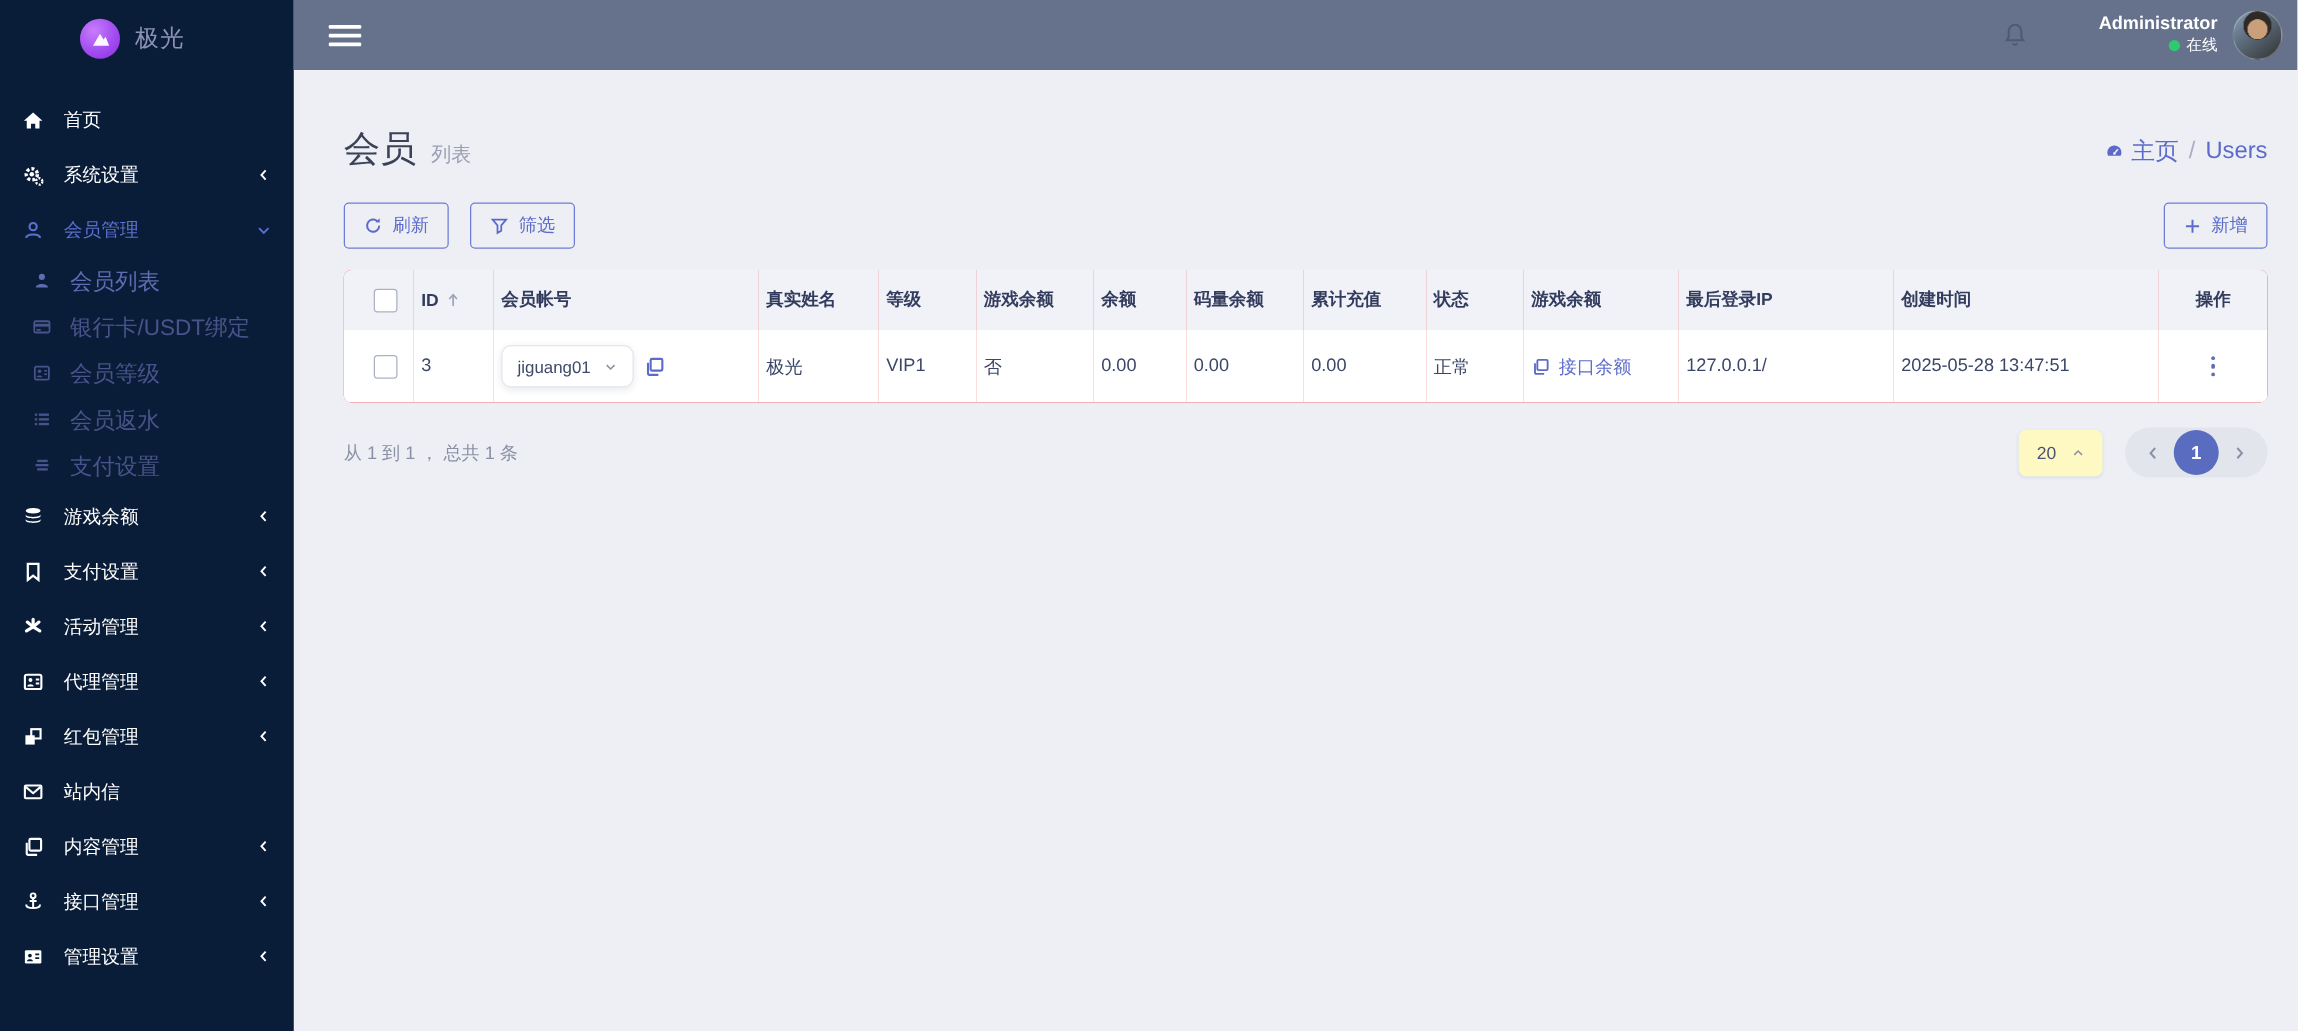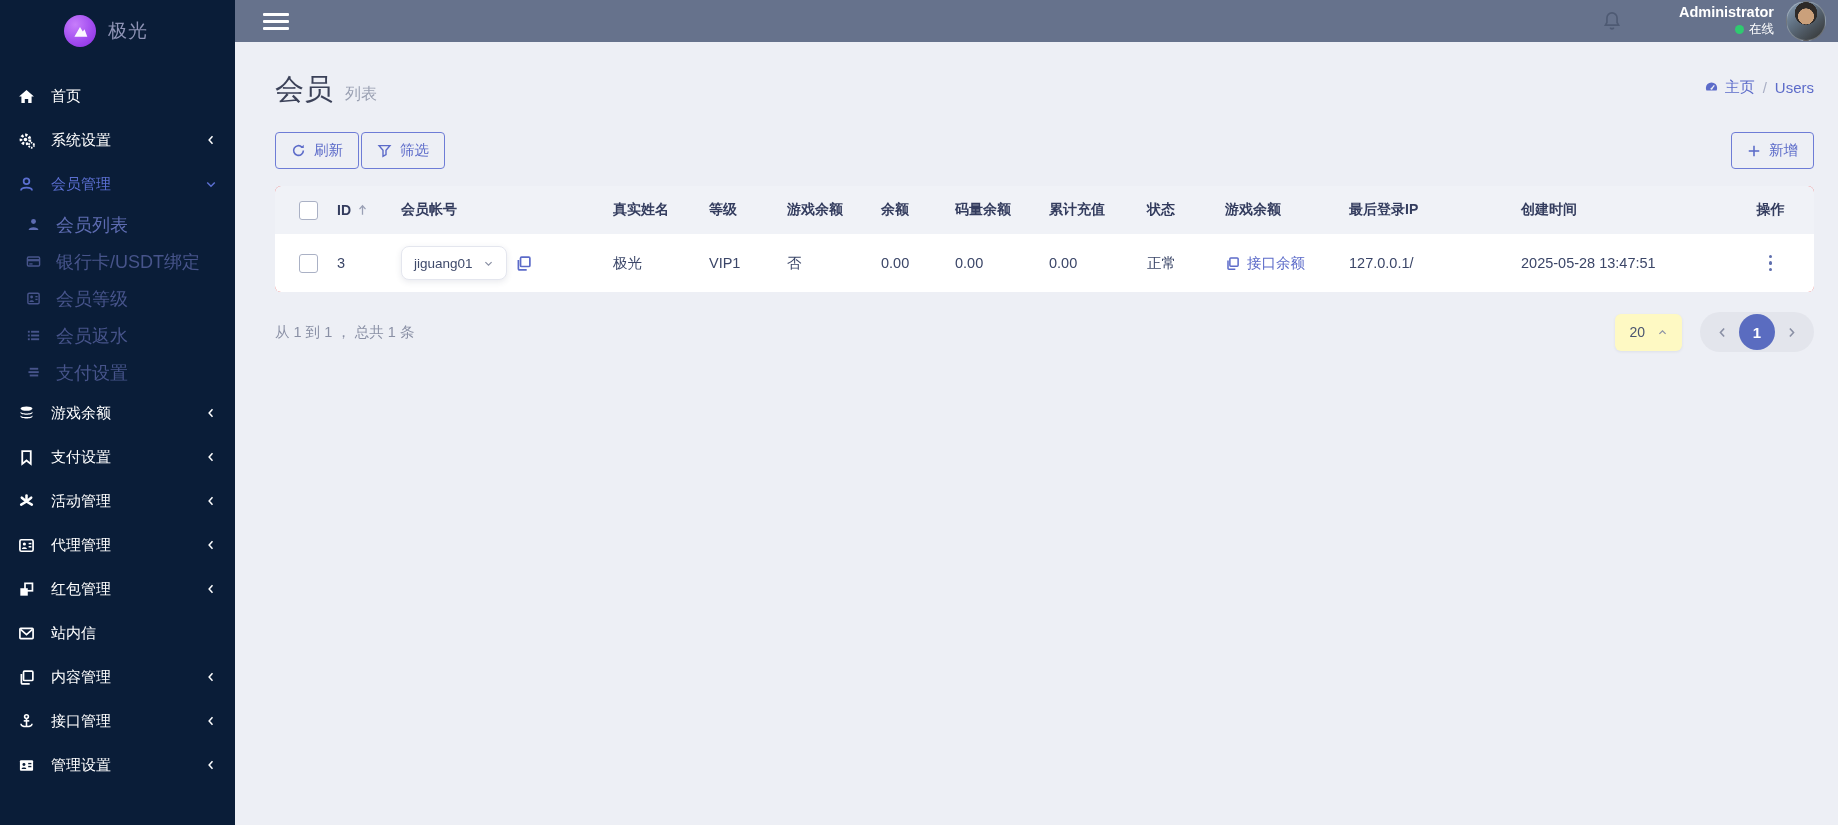--- a/index.html
+++ b/index.html
@@ -20,51 +20,51 @@
   .s-item .s-label { flex:1; }
   .s-item .s-chev { color:#ffffff; display:flex; }
   .s-item.active-parent, .s-item.active-parent .s-ico, .s-item.active-parent .s-chev { color:#5b6fd1; }
   .s-sub { display:flex; align-items:center; height:37px; padding:0 18px 0 22px; color:#47548b; cursor:pointer; font-size:18px; }
   .s-sub .s-ico { width:22px; display:flex; justify-content:center; margin-right:12px; color:#47548b; }
   .s-sub.active, .s-sub.active .s-ico { color:#5e6cb2; }
   svg { display:block; }
 
   
   .main { flex:1; display:flex; flex-direction:column; }
-  .topbar { height:42px; background:#66728c; display:flex; align-items:center; padding:0 10px 0 28px; }
+  .topbar { height:56px; background:#66728c; display:flex; align-items:center; padding:0 10px 0 28px; }
   .hamburger { width:26px; cursor:pointer; display:flex; flex-direction:column; gap:4px; }
   .hamburger div { height:3px; background:#fff; border-radius:1px; }
   .tb-spacer { flex:1; }
   .bell { color:#4e5a73; margin-right:56px; cursor:pointer; }
   .user-block { text-align:right; margin-right:12px; cursor:pointer; }
   .user-name { color:#fff; font-weight:bold; font-size:14.5px; line-height:17px; }
   .user-status { color:#fff; font-size:12.5px; display:flex; align-items:center; justify-content:flex-end; gap:5px; }
   .dot { width:9px; height:9px; border-radius:50%; background:#2fca70; display:inline-block; }
   .avatar { width:40px; height:40px; border-radius:50%; margin-right:2px; cursor:pointer;
     background:
       radial-gradient(circle at 50% 38%, #caa07b 0 26%, transparent 27%),
       radial-gradient(circle at 50% 30%, #2e2a28 0 34%, transparent 35%),
       linear-gradient(140deg, #8a9fb5 0%, #5f6f80 40%, #31312f 100%);
     border:1px solid rgba(255,255,255,.25); }
 
-  .content { flex:1; padding:28px 24px 0 40px; }
+  .content { flex:1; padding:44px 24px 0 40px; }
 
   .page-head { display:flex; align-items:flex-start; justify-content:space-between; }
   .title-wrap { display:flex; align-items:baseline; gap:12px; }
   .page-title { font-size:29px; color:#3b4158; font-weight:500; }
   .page-subtitle { font-size:16px; color:#9aa0b2; }
-  .breadcrumb { display:flex; align-items:center; gap:8px; font-size:15px; color:#5c6bc9; margin-top:8px; }
+  .breadcrumb { display:flex; align-items:center; gap:8px; font-size:19px; color:#5c6bc9; margin-top:8px; }
   .breadcrumb .sep { color:#a9aec4; }
   .crumb { cursor:pointer; display:flex; align-items:center; gap:6px; color:#5c6bc9; }
 
   .toolbar { display:flex; align-items:center; margin-top:22px; }
   .btn { display:flex; align-items:center; gap:8px; height:37px; padding:0 15px; border:1px solid #6e7cd6;
     border-radius:4px; background:transparent; color:#5c6bc9; font-size:14.5px; cursor:pointer;
     font-family:inherit; }
-  .btn + .btn { margin-left:2px; }
+  .btn + .btn { margin-left:17px; }
   .toolbar .t-spacer { flex:1; }
 
   
   .card { background:#ef4444; border-radius:6px; margin-top:17px; overflow:hidden; }
   table { width:100%; border-collapse:collapse; table-layout:fixed; }
   thead tr { background:#f0f2f7; height:48px; }
   th { font-size:14px; color:#333c5e; font-weight:bold; text-align:left; padding:0 6px; white-space:nowrap; }
   tbody tr { height:58px; background:#fff; }
   td { font-size:14.5px; color:#3b4668; padding:0 6px; white-space:nowrap; }
   .col-check { padding-left:24px; width:56px; }

